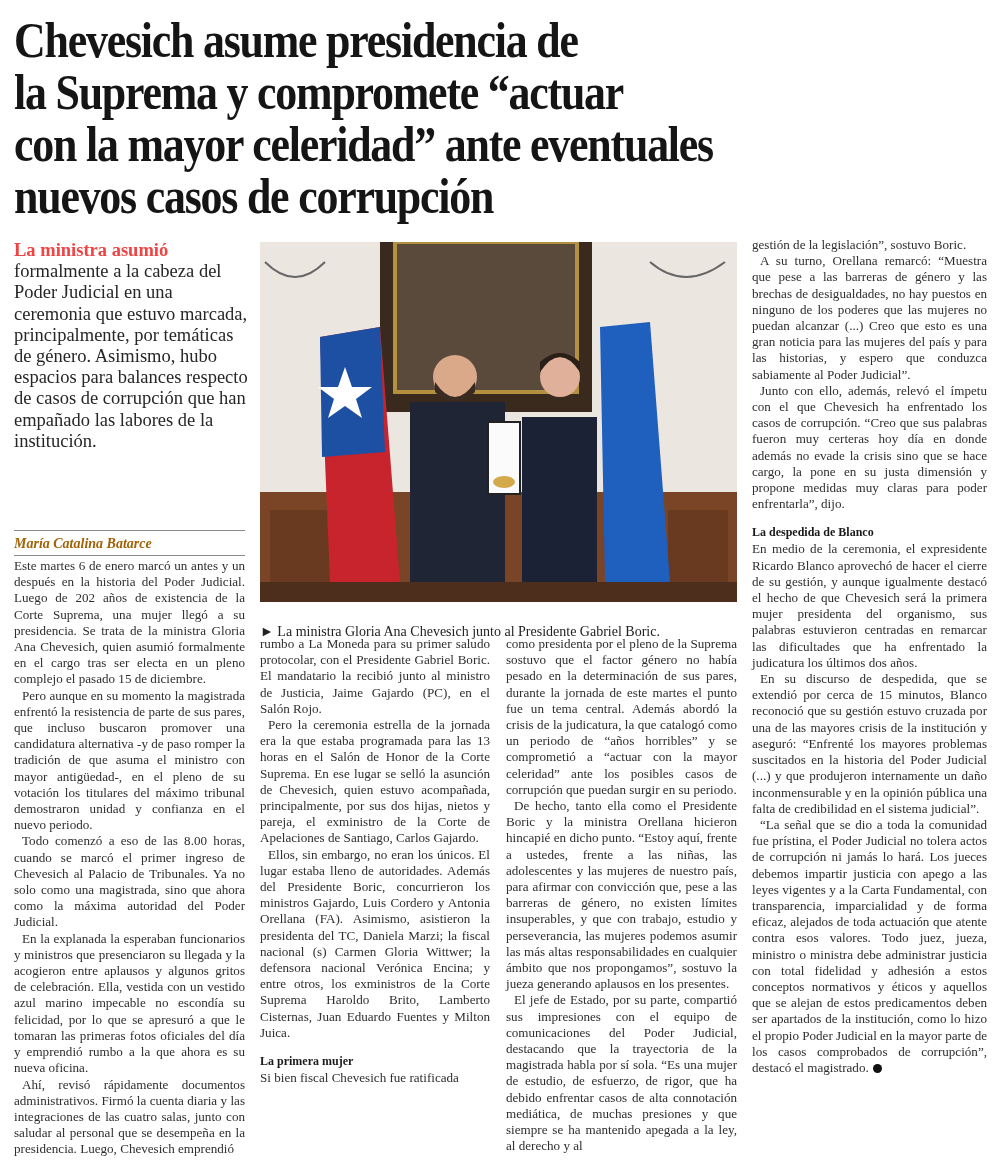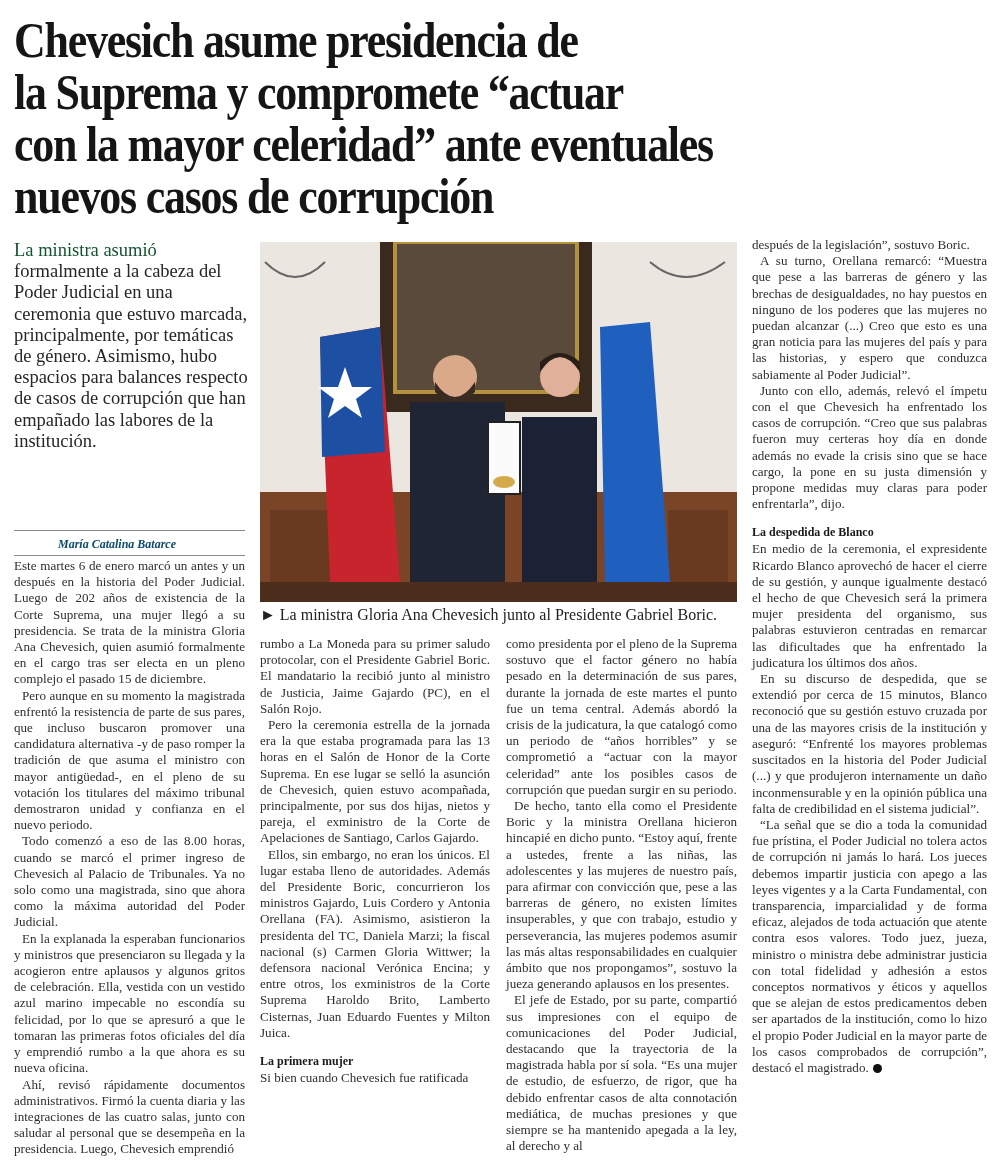--- a/index.html
+++ b/index.html
@@ -1,31 +1,31 @@
 <!DOCTYPE html>
 <html><head>
 <meta charset="utf-8">
 <style>
   html, body { margin: 0; padding: 0; background: #ffffff; }
   body { width: 1000px; height: 1167px; position: relative; overflow: hidden; font-family: "Liberation Serif", "DejaVu Serif", serif; color: #2a2a2a; }
   .headline { position: absolute; left: 14px; top: 14px; width: 980px; margin: 0; font-family: "Liberation Serif", serif; font-weight: bold; font-size: 51px; line-height: 52px; color: #151515; letter-spacing: -1.4px; transform: scaleX(0.86); transform-origin: left top; white-space: nowrap; }
   .lede { position: absolute; left: 14px; top: 240px; width: 240px; font-size: 18.5px; line-height: 21.2px; color: #262626; }
-  .lede .kicker { color: #14532d; font-weight: normal; }
+  .lede .kicker { color: #ef4444; font-weight: bold; }
   .byline-box { position: absolute; left: 14px; top: 530px; width: 231px; border-top: 1px solid #8a8a8a; border-bottom: 1px solid #8a8a8a; padding: 3px 0 3px 0; }
-  .byline { font-style: italic; font-weight: bold; font-size: 12px; color: #0c4a6e; margin-left: 44px; }
+  .byline { font-style: italic; font-weight: bold; font-size: 14px; color: #a16207; }
   .col { position: absolute; font-size: 13.1px; line-height: 16.2px; text-align: justify; color: #2e2e2e; }
   .col p { margin: 0; text-indent: 8px; }
   .col p.first { text-indent: 0; }
   .col h3 { margin: 12px 0 0 0; font-size: 12px; line-height: 17px; font-weight: bold; color: #1a1a1a; }
   .col1 { left: 14px; top: 558px; width: 231px; }
   .col2 { left: 260px; top: 636px; width: 230px; }
   .col3 { left: 506px; top: 636px; width: 231px; }
   .col4 { left: 752px; top: 237px; width: 235px; }
   .photo { position: absolute; left: 260px; top: 242px; width: 477px; height: 360px; overflow: hidden; background: #efe9e4; }
-  .caption { position: absolute; left: 260px; top: 606px; width: 480px; font-size: 16px; color: #222; }
+  .caption { position: absolute; left: 260px; top: 624px; width: 480px; font-size: 14px; color: #222; }
   .endmark { display: inline-block; width: 9px; height: 9px; border-radius: 50%; background: #111; margin-left: 4px; vertical-align: -1px; }
 </style>
 </head>
 <body>
 
 <h1 class="headline">
   <span style="display:block">Chevesich asume presidencia de</span>
   <span style="display:block">la Suprema y compromete “actuar</span>
   <span style="display:block">con la mayor celeridad” ante eventuales</span>
   <span style="display:block">nuevos casos de corrupción</span>
@@ -77,30 +77,30 @@
 <div class="caption">
   <span>►</span>
   <span>La ministra Gloria Ana Chevesich junto al Presidente Gabriel Boric.</span>
 </div>
 
 <div class="col col2">
   <p class="first">rumbo a La Moneda para su primer saludo protocolar, con el Presidente Gabriel Boric. El mandatario la recibió junto al ministro de Justicia, Jaime Gajardo (PC), en el Salón Rojo.</p>
   <p>Pero la ceremonia estrella de la jornada era la que estaba programada para las 13 horas en el Salón de Honor de la Corte Suprema. En ese lugar se selló la asunción de Chevesich, quien estuvo acompañada, principalmente, por sus dos hijas, nietos y pareja, el exministro de la Corte de Apelaciones de Santiago, Carlos Gajardo.</p>
   <p>Ellos, sin embargo, no eran los únicos. El lugar estaba lleno de autoridades. Además del Presidente Boric, concurrieron los ministros Gajardo, Luis Cordero y Antonia Orellana (FA). Asimismo, asistieron la presidenta del TC, Daniela Marzi; la fiscal nacional (s) Carmen Gloria Wittwer; la defensora nacional Verónica Encina; y entre otros, los exministros de la Corte Suprema Haroldo Brito, Lamberto Cisternas, Juan Eduardo Fuentes y Milton Juica.</p>
   <h3>La primera mujer</h3>
-  <p class="first">Si bien cuando Chevesich fue ratificada</p>
+  <p class="first">Si bien fiscal Chevesich fue ratificada</p>
 </div>
 
 <div class="col col3">
   <p class="first">como presidenta por el pleno de la Suprema sostuvo que el factor género no había pesado en la determinación de sus pares, durante la jornada de este martes el punto fue un tema central. Además abordó la crisis de la judicatura, la que catalogó como un periodo de “años horribles” y se comprometió a “actuar con la mayor celeridad” ante los posibles casos de corrupción que puedan surgir en su periodo.</p>
   <p>De hecho, tanto ella como el Presidente Boric y la ministra Orellana hicieron hincapié en dicho punto. “Estoy aquí, frente a ustedes, frente a las niñas, las adolescentes y las mujeres de nuestro país, para afirmar con convicción que, pese a las barreras de género, no existen límites insuperables, y que con trabajo, estudio y perseverancia, las mujeres podemos asumir las más altas responsabilidades en cualquier ámbito que nos propongamos”, sostuvo la jueza generando aplausos en los presentes.</p>
   <p>El jefe de Estado, por su parte, compartió sus impresiones con el equipo de comunicaciones del Poder Judicial, destacando que la trayectoria de la magistrada habla por sí sola. “Es una mujer de estudio, de esfuerzo, de rigor, que ha debido enfrentar casos de alta connotación mediática, de muchas presiones y que siempre se ha mantenido apegada a la ley, al derecho y al</p>
 </div>
 
 <div class="col col4">
-  <p class="first">después de la legislación”, sostuvo Boric.</p>
+  <p class="first">gestión de la legislación”, sostuvo Boric.</p>
   <p>A su turno, Orellana remarcó: “Muestra que pese a las barreras de género y las brechas de desigualdades, no hay puestos en ninguno de los poderes que las mujeres no puedan alcanzar (...) Creo que esto es una gran noticia para las mujeres del país y para las historias, y espero que conduzca sabiamente al Poder Judicial”.</p>
   <p>Junto con ello, además, relevó el ímpetu con el que Chevesich ha enfrentado los casos de corrupción. “Creo que sus palabras fueron muy certeras hoy día en donde además no evade la crisis sino que se hace cargo, la pone en su justa dimensión y propone medidas muy claras para poder enfrentarla”, dijo.</p>
   <h3>La despedida de Blanco</h3>
   <p class="first">En medio de la ceremonia, el expresidente Ricardo Blanco aprovechó de hacer el cierre de su gestión, y aunque igualmente destacó el hecho de que Chevesich será la primera mujer presidenta del organismo, sus palabras estuvieron centradas en remarcar las dificultades que ha enfrentado la judicatura los últimos dos años.</p>
   <p>En su discurso de despedida, que se extendió por cerca de 15 minutos, Blanco reconoció que su gestión estuvo cruzada por una de las mayores crisis de la institución y aseguró: “Enfrenté los mayores problemas suscitados en la historia del Poder Judicial (...) y que produjeron internamente un daño inconmensurable y en la opinión pública una falta de credibilidad en el sistema judicial”.</p>
   <p><span>“La señal que se dio a toda la comunidad fue prístina, el Poder Judicial no tolera actos de corrupción ni jamás lo hará. Los jueces debemos impartir justicia con apego a las leyes vigentes y a la Carta Fundamental, con transparencia, imparcialidad y de forma eficaz, alejados de toda actuación que atente contra esos valores. Todo juez, jueza, ministro o ministra debe administrar justicia con total fidelidad y adhesión a estos conceptos normativos y éticos y aquellos que se alejan de estos predicamentos deben ser apartados de la institución, como lo hizo el propio Poder Judicial en la mayor parte de los casos comprobados de corrupción”, destacó el magistrado.</span><span class="endmark"></span></p>
 </div>
 
 </body></html>

